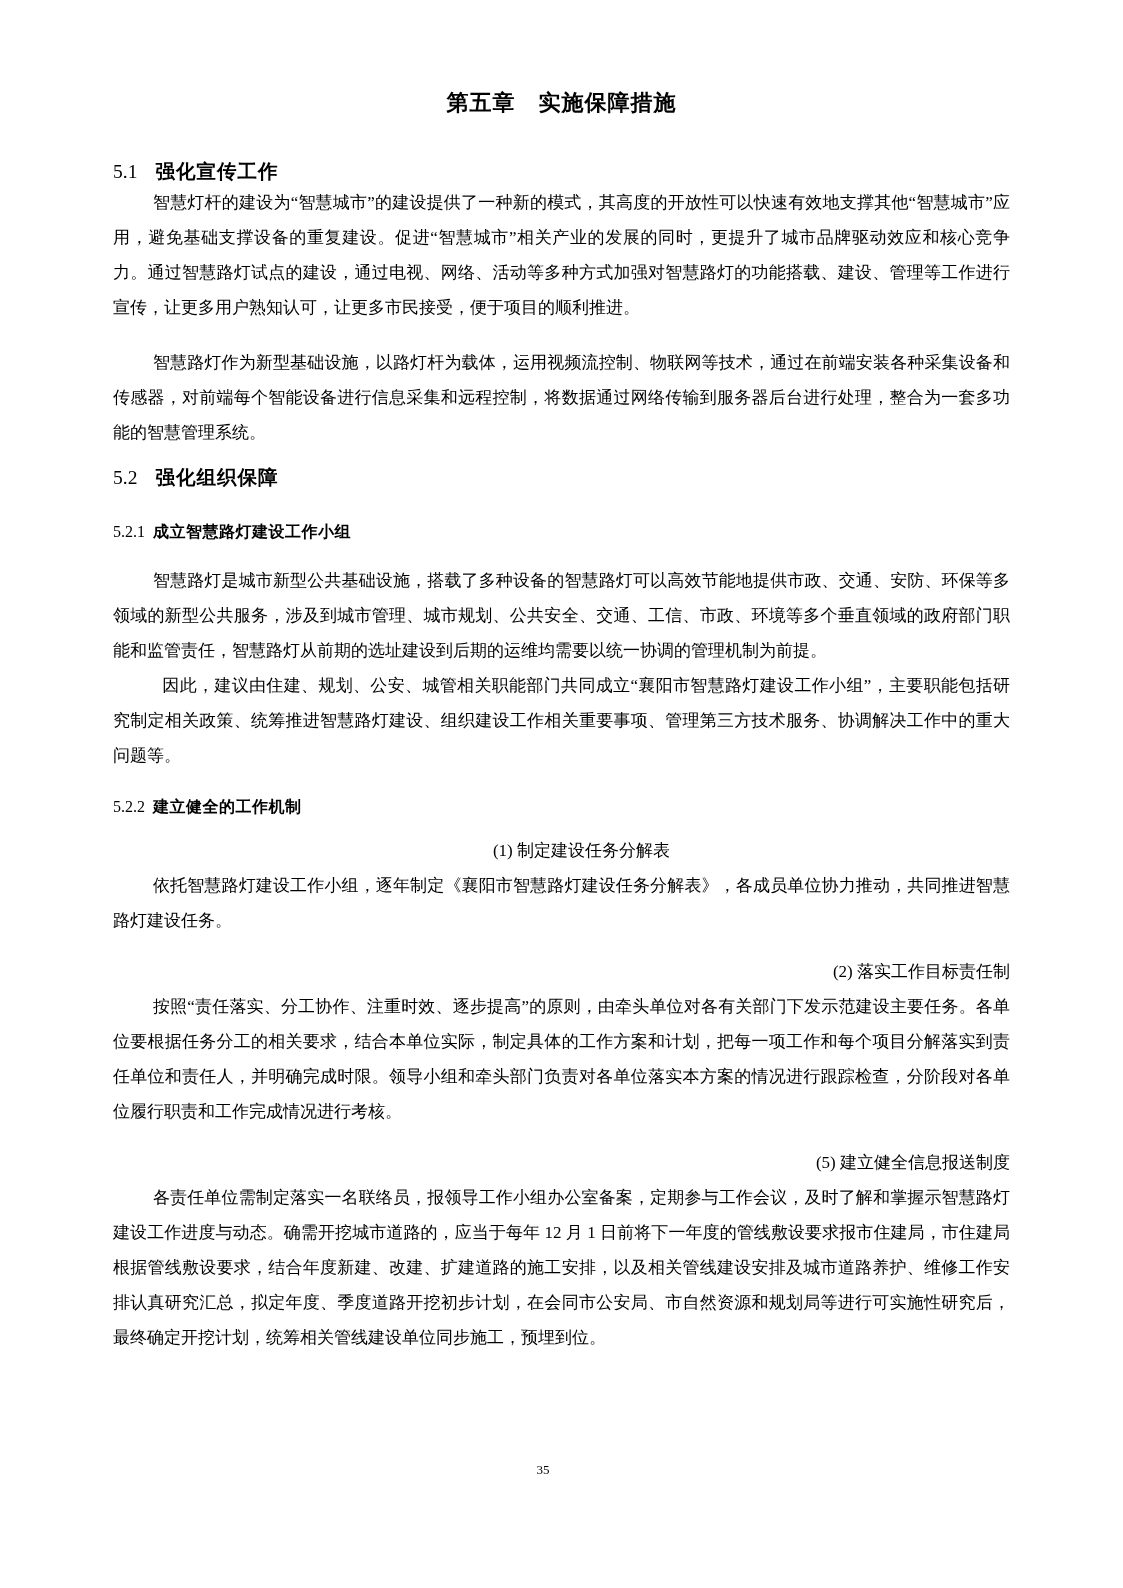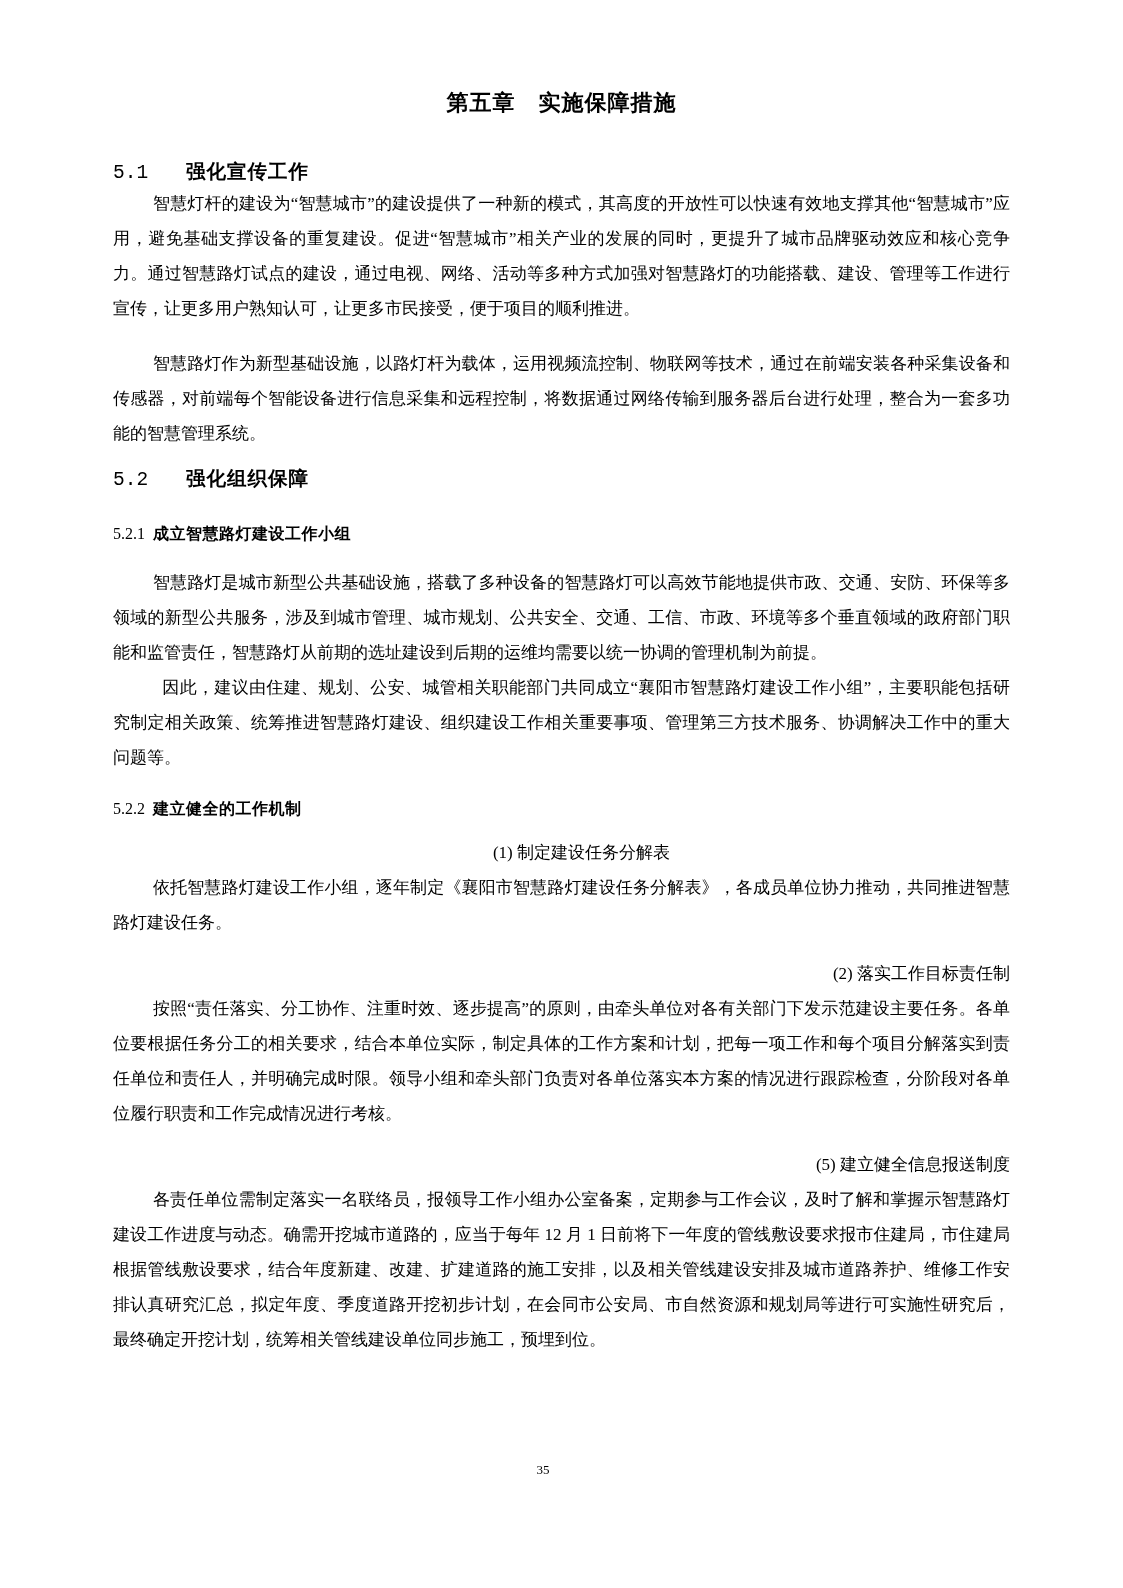--- a/index.html
+++ b/index.html
@@ -34,28 +34,27 @@
     font-size: 22px;
     line-height: 30px;
     letter-spacing: 1px;
   }
   .heading1 {
     margin-top: 40px;
     font-size: 19.5px;
     line-height: 26px;
   }
   .heading1 .num {
-    font-family: Liberation Mono, monospace;
-    margin-right: 27px;
+    font-family: Liberation Serif, serif;
+    margin-right: 18px;
   }
   .heading1 .txt {
     font-family: "Liberation Sans", "DejaVu Sans", sans-serif;
     font-weight: 600;
     letter-spacing: 1px;
-    margin-left: 11px;
   }
   .heading2 {
     font-size: 16px;
     line-height: 24px;
   }
   .heading2 .num {
     font-family: "Liberation Serif", "DejaVu Serif", serif;
     margin-right: 8px;
   }
   .heading2 .txt {

